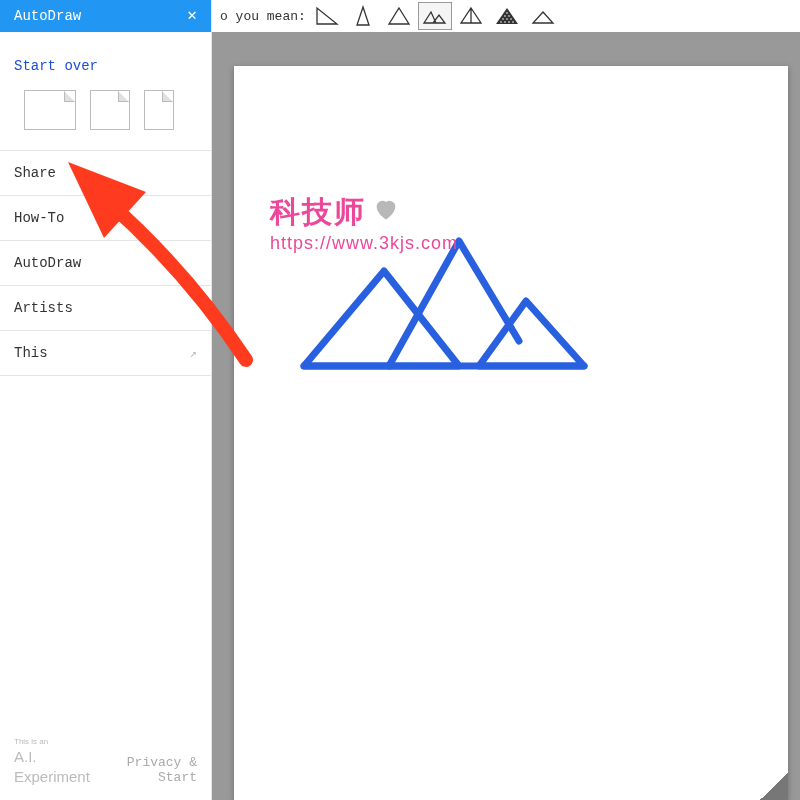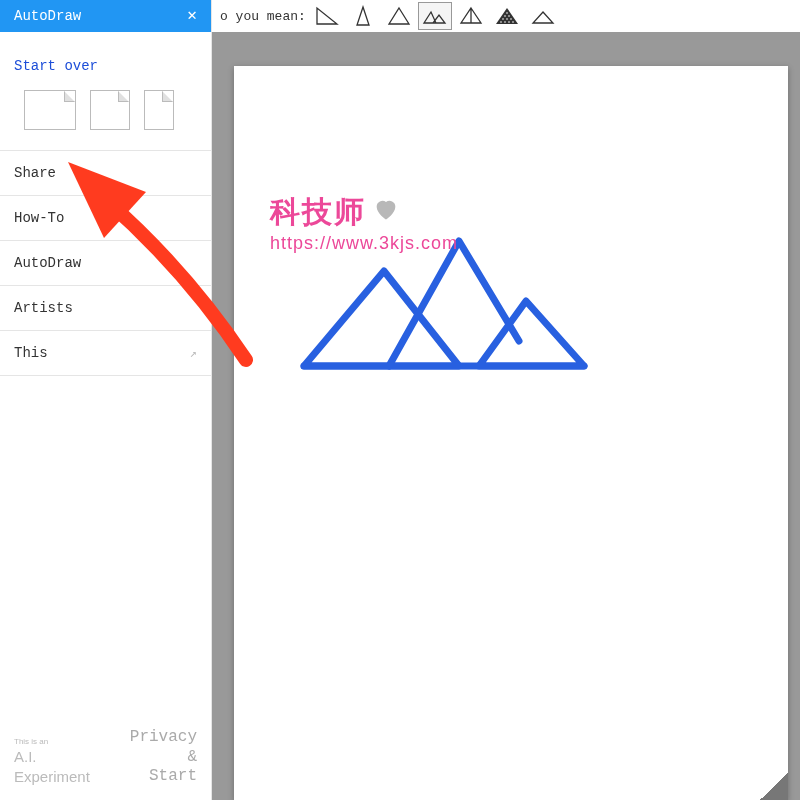--- a/index.html
+++ b/index.html
@@ -63,21 +63,21 @@
     position: absolute; bottom: 14px; left: 14px; right: 14px;
     display: flex; justify-content: space-between; align-items: flex-end;
     font-family: Arial, sans-serif; color: #bbb; font-size: 10px; gap: 24px;
   }
   .sidebar-footer .exp {
     line-height: 1.3;
   }
   .sidebar-footer .exp .tiny { font-size: 8px; }
   .sidebar-footer .exp .big { font-size: 15px; }
   .sidebar-footer .privacy {
-    font-family: "Courier New", monospace; font-size: 16px; color: #aaa;
+    font-family: "Courier New", monospace; font-size: 13px; color: #aaa;
     text-align: right; line-height: 1.2;
   }
 
   .stage {
     position: absolute; top: 32px; left: 212px; right: 0; bottom: 0;
     background: #999; padding: 34px 12px 0 22px;
   }
   .canvas {
     width: 100%; height: 100%; background: #fff; position: relative;
     box-shadow: 0 2px 6px rgba(0,0,0,0.3);

